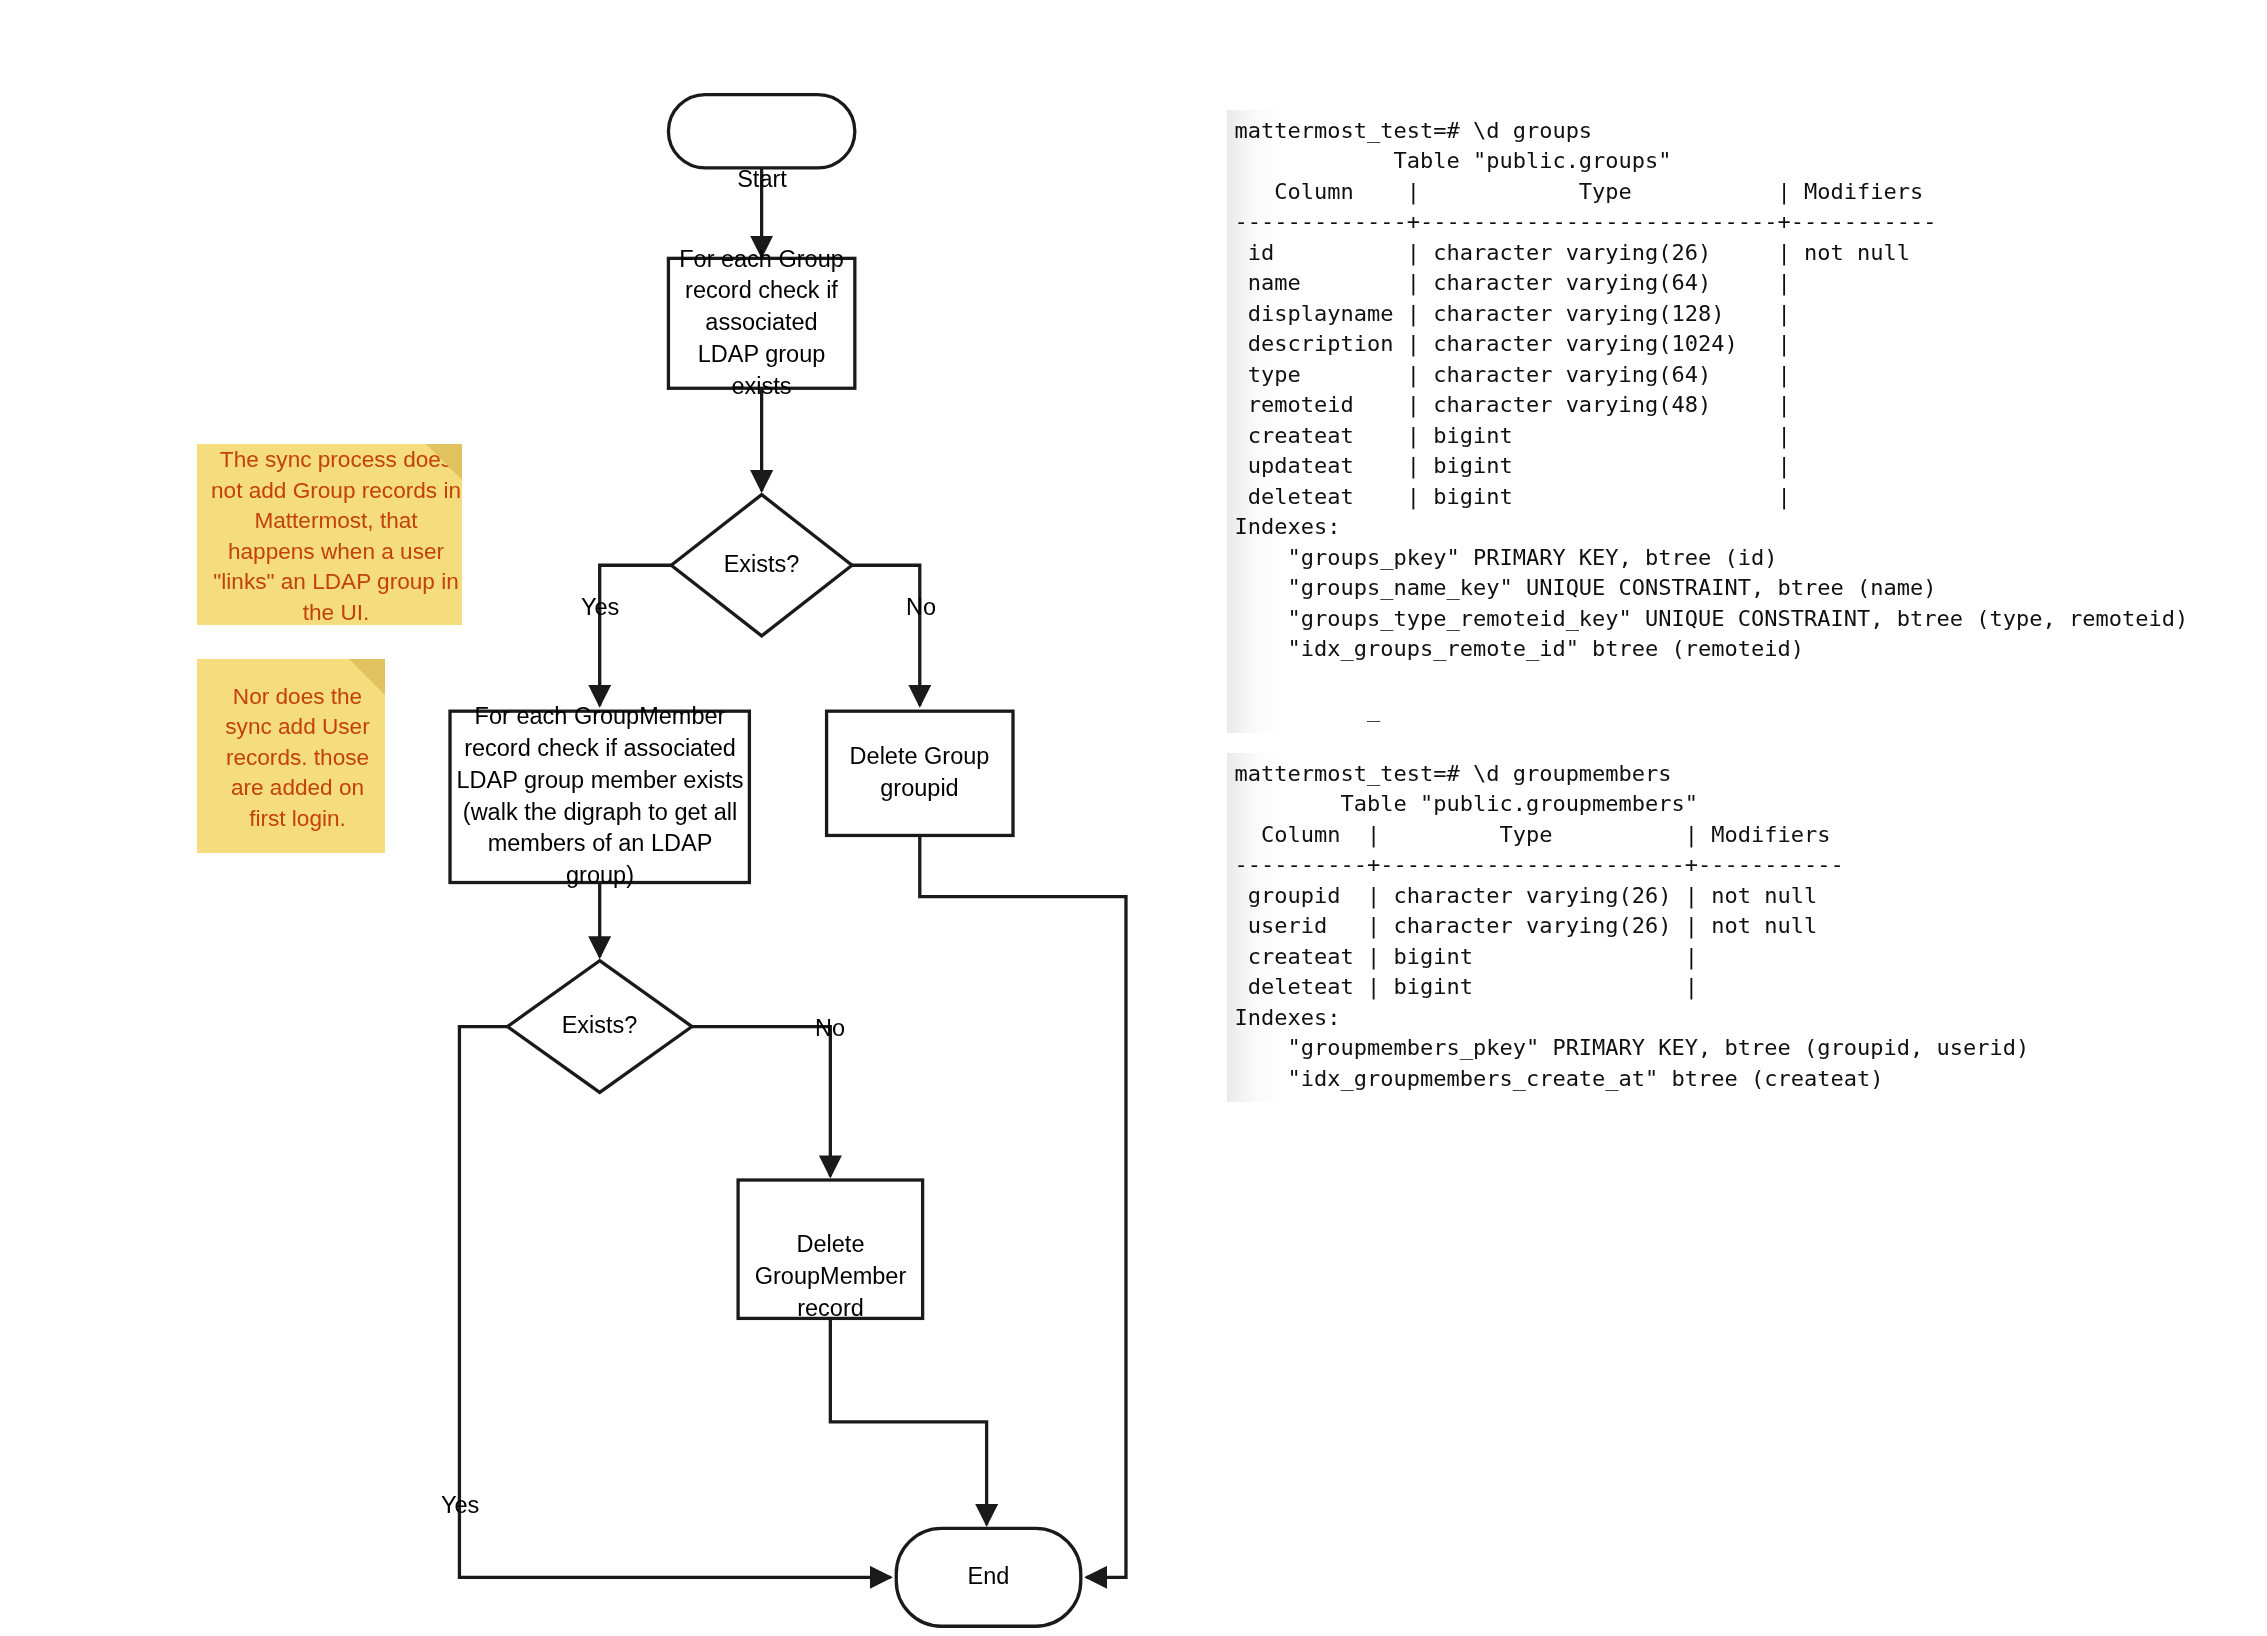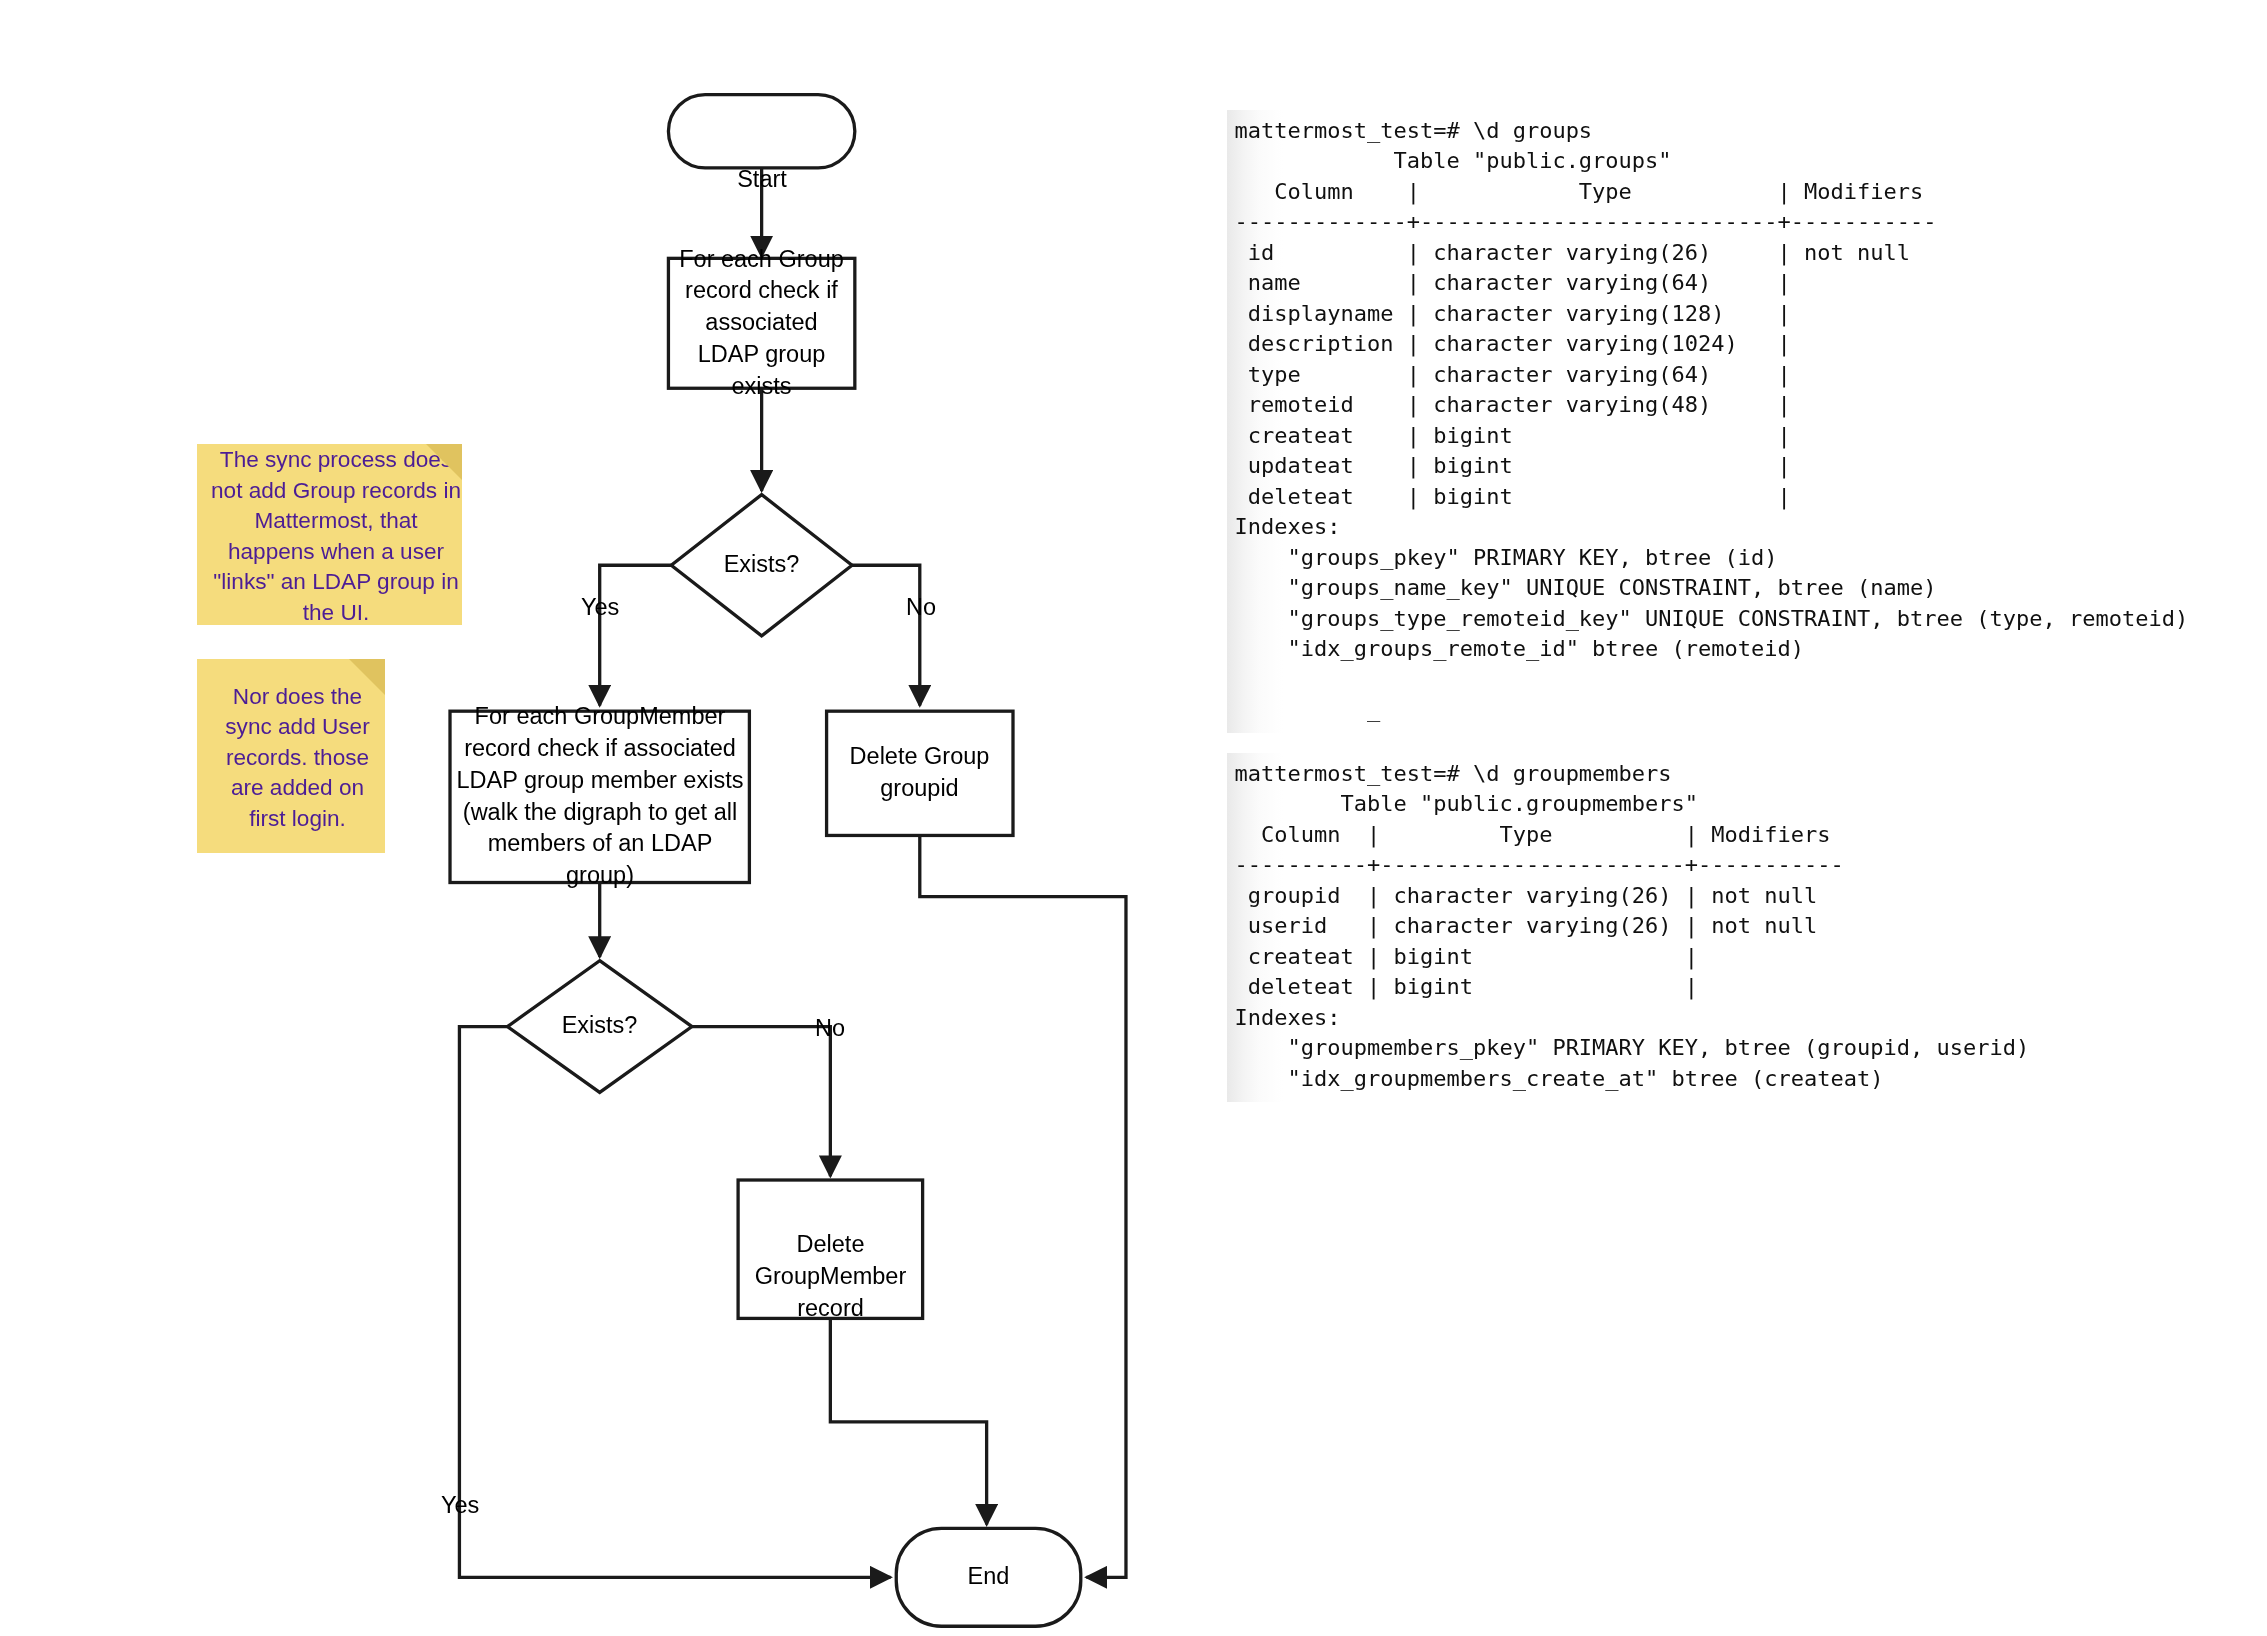--- a/index.html
+++ b/index.html
@@ -49,21 +49,21 @@
     position: absolute;
     color: #000000;
     font-family: "Liberation Sans", sans-serif;
     font-size: 23.5px;
     white-space: nowrap;
   }
   
   .note {
     position: absolute;
     background: #f5dc7d;
-    color: #4c1d95;
+    color: #c2410c;
     font-family: "Liberation Sans", sans-serif;
     font-size: 22.6px;
     line-height: 1.35;
     text-align: center;
     box-sizing: border-box;
     padding: 17px 0 13px 13px;
     display: flex;
     align-items: center;
     justify-content: center;
   }

